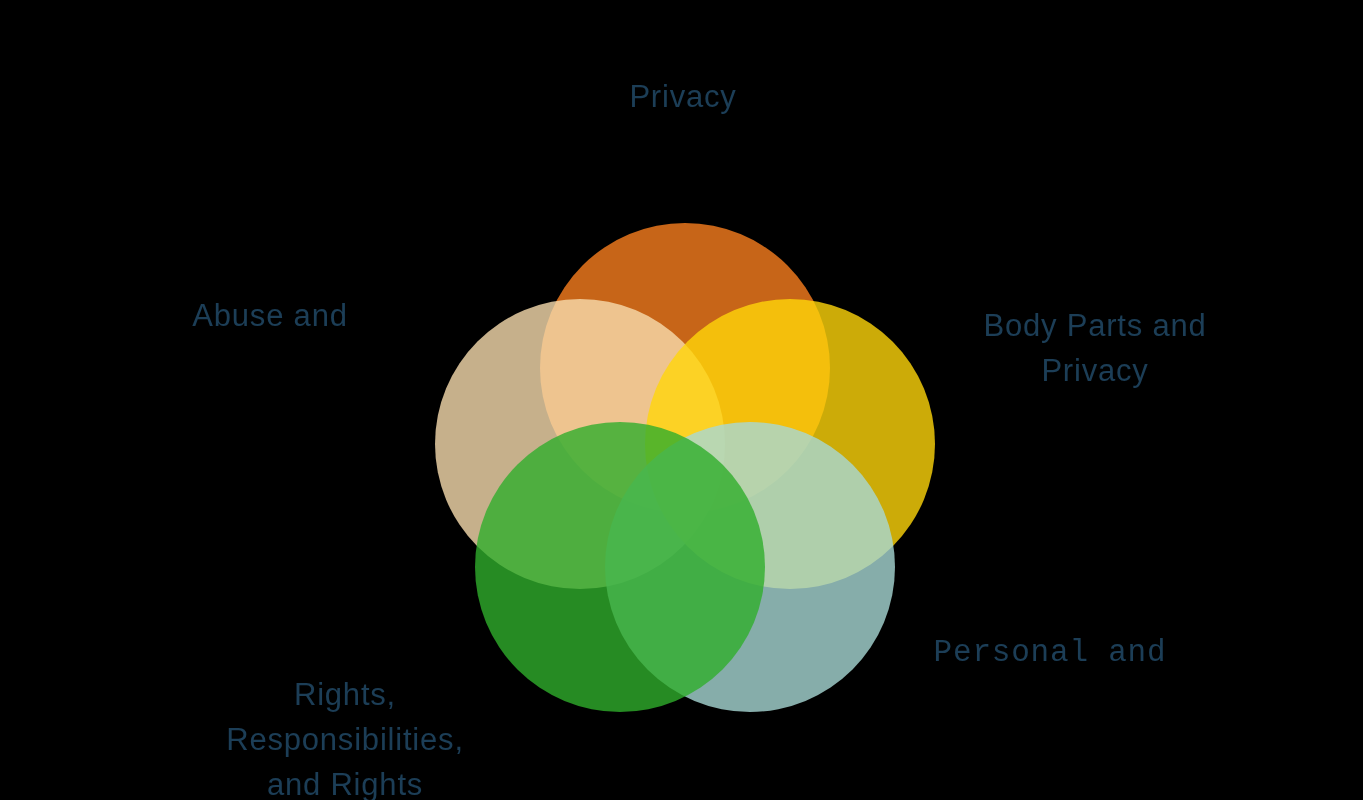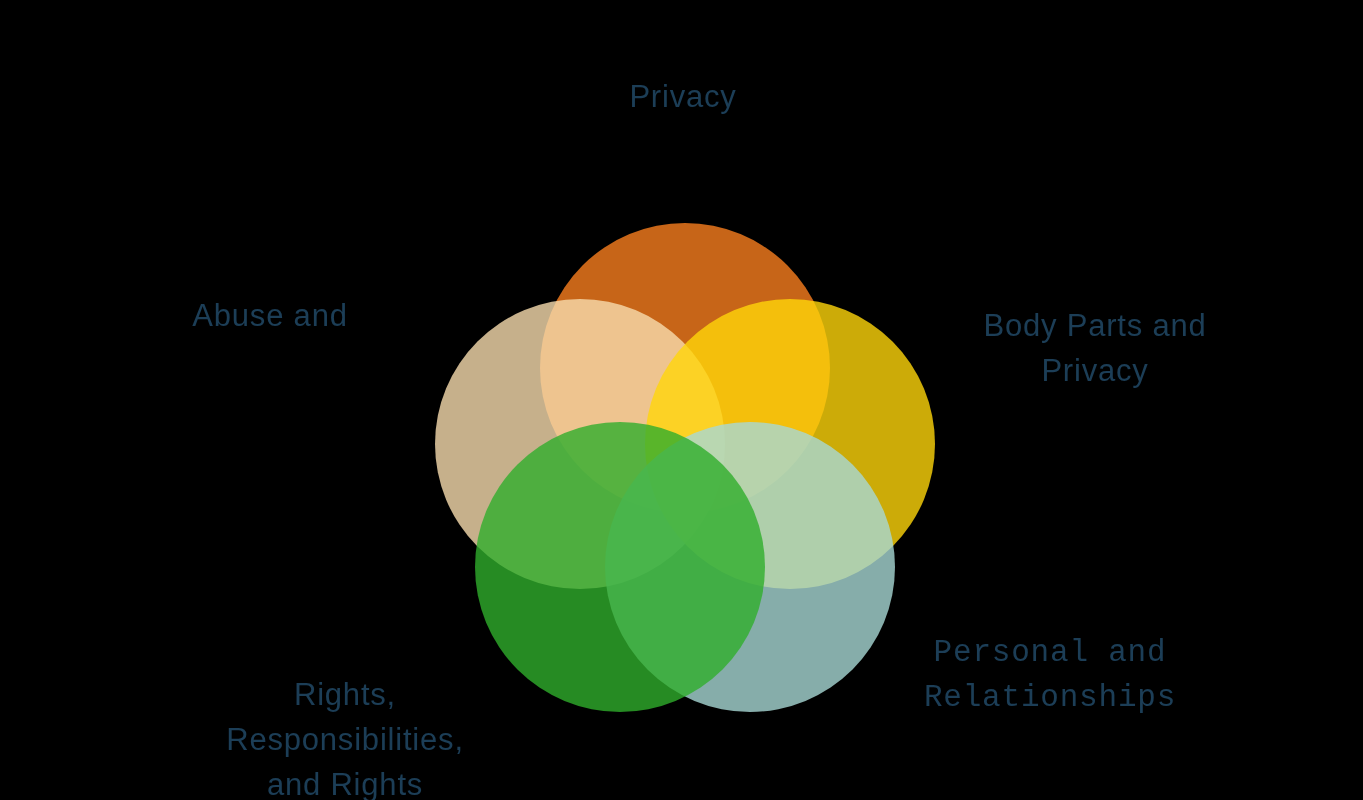--- a/index.html
+++ b/index.html
@@ -73,16 +73,15 @@
   </div>
 
   <div class="label label-rights">
     <span class="line">Rights,</span>
     <span class="line">Responsibilities,</span>
     <span class="line">and Rights</span>
   </div>
 
   <div class="label label-personal">
     <span class="line">Personal and</span>
-    <span class="line">Relationships</span>
   </div>
 
 </div>
 
 </body></html>

